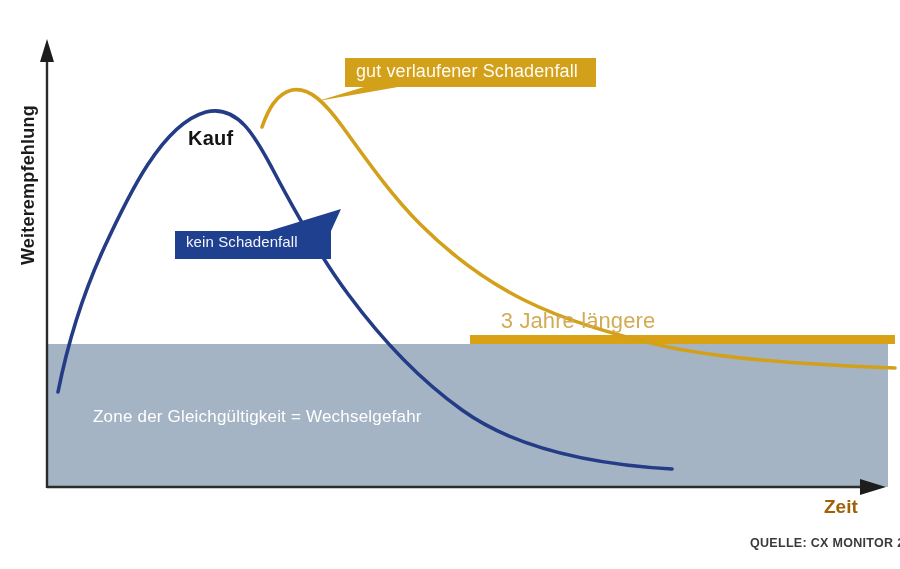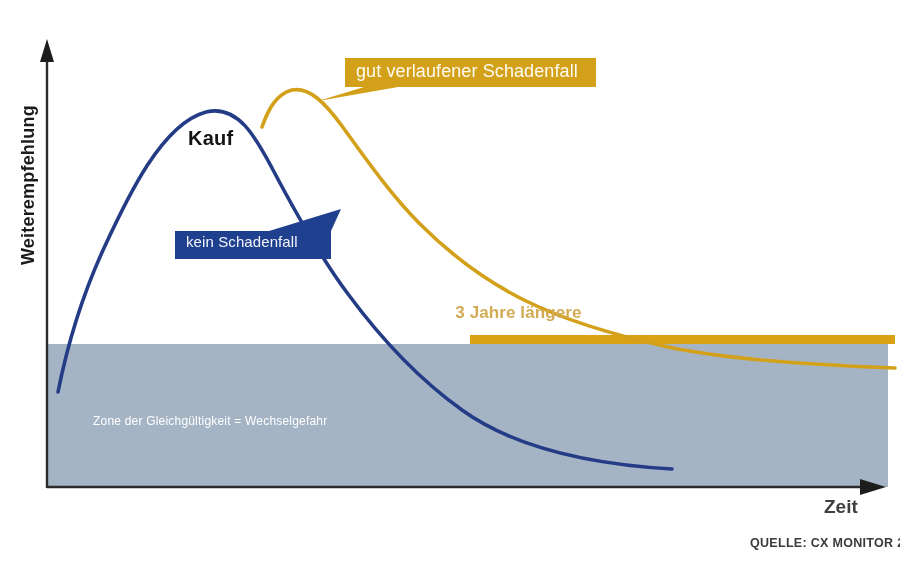--- a/index.html
+++ b/index.html
@@ -42,44 +42,43 @@
     font-size: 18px;
     font-weight: 700;
     color: #1b1b1b;
     letter-spacing: 0.2px;
   }
   #x-axis-label {
     left: 824px;
     top: 496px;
     font-size: 19px;
     font-weight: 700;
-    color: #404040;
+    color: #a16207;
   }
   #kauf-label {
     left: 188px;
     top: 127px;
     font-size: 20px;
     font-weight: 700;
     color: #141414;
     letter-spacing: 0.2px;
   }
   #zone-label {
     left: 93px;
     top: 407px;
-    font-size: 12px;
+    font-size: 17px;
     font-weight: 400;
     color: #ffffff;
     letter-spacing: 0.2px;
-    margin-top: 8px;
   }
   #longer-relation-label {
-    left: 436px;
+    left: 476px;
     top: 284px;
-    font-size: 17px;
-    font-weight: 700;
+    font-size: 22px;
+    font-weight: 400;
     color: #d3ab54;
     letter-spacing: 0.1px;
   }
   #gold-callout-text {
     left: 356px;
     top: 61px;
     font-size: 18px;
     font-weight: 400;
     color: #fdfbf2;
     letter-spacing: 0.1px;

